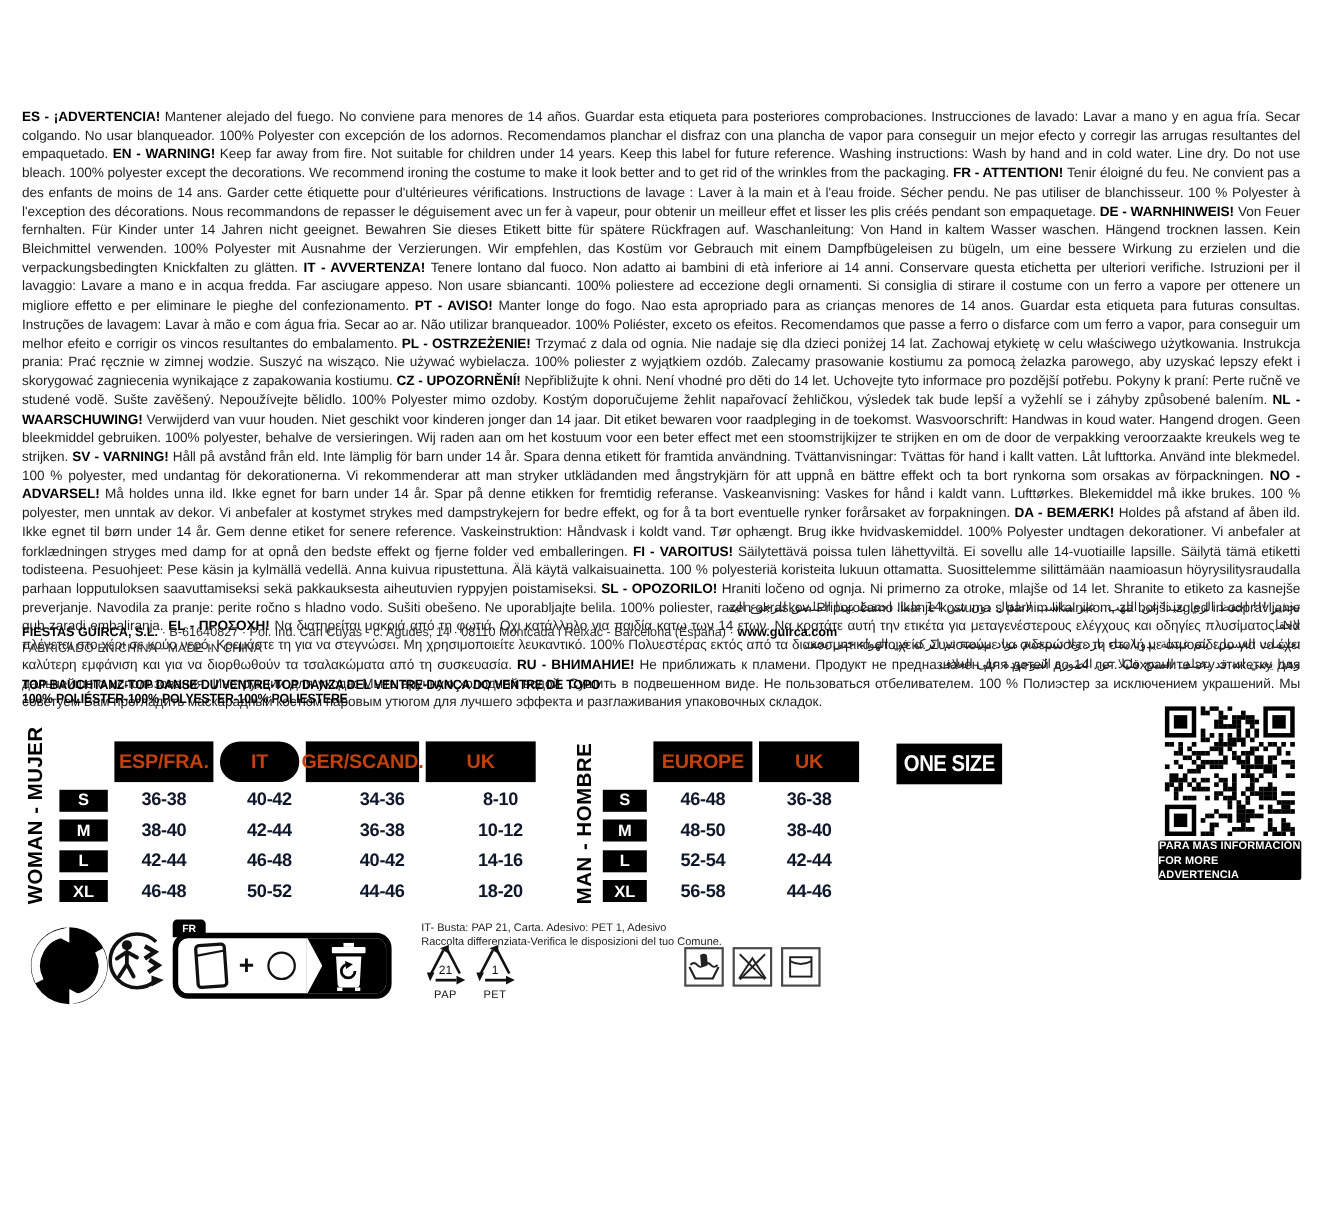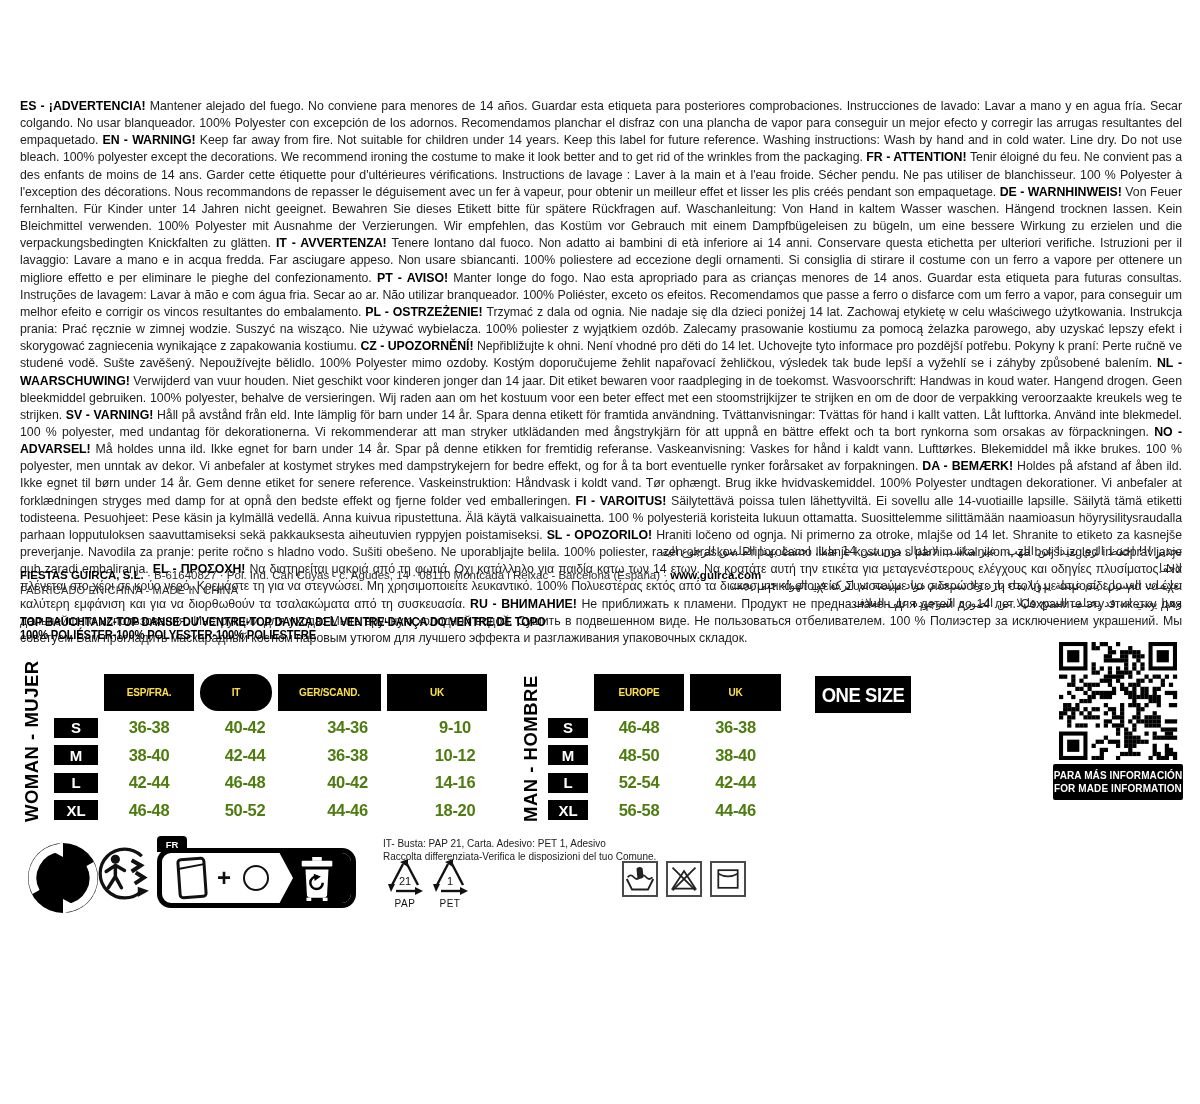--- a/index.html
+++ b/index.html
@@ -37,29 +37,29 @@
   
   .vlabel {
     position:absolute; white-space:nowrap; font-weight:bold; font-size:18.5px; color:#000;
     transform:rotate(-90deg); transform-origin:left top; letter-spacing:.5px;
   }
   .sizetable { position:absolute; display:flex; flex-direction:column; }
   .strow { display:flex; align-items:center; }
   .strow > * + * { margin-left:6px; }
   .sthead { height:37px; margin-bottom:3px; }
   .sthead .hcell {
-    background:#000; color:#fde047; font-weight:bold; font-size:10px; height:37px;
+    background:#000; color:#c2410c; font-weight:bold; font-size:18px; height:37px;
     display:flex; align-items:center; justify-content:center; letter-spacing:-0.2px;
   }
   .stbody { height:27.5px; }
   .sizebox {
     background:#000; color:#fff; font-weight:bold; font-size:15px; height:20px;
     display:flex; align-items:center; justify-content:center;
   }
-  .val { font-weight:bold; font-size:16.5px; color:#4d7c0f; text-align:center; letter-spacing:-0.3px; }
+  .val { font-weight:bold; font-size:16.5px; color:#0f172a; text-align:center; letter-spacing:-0.3px; }
 
   #onesize {
     left:815px; top:676px; width:96px; height:37px; background:#000;
     display:flex; align-items:center; justify-content:center;
   }
   #onesize span {
     color:#fff; font-weight:bold; font-size:21px; letter-spacing:-0.5px;
     transform:scaleX(.88); white-space:nowrap;
   }
 
@@ -131,21 +131,21 @@
       <div class="hcell" style="width: 90px;">ESP/FRA.</div>
       <div class="hcell" style="width: 72px; border-radius: 18px;">IT</div>
       <div class="hcell" style="width: 103px;">GER/SCAND.</div>
       <div class="hcell" style="width: 100px;">UK</div>
     </div>
     <div class="strow stbody">
       <div class="sizebox" style="width: 44px;">S</div>
       <div class="val" style="width: 90px;">36-38</div>
       <div class="val" style="width: 90px;">40-42</div>
       <div class="val" style="width: 103px;">34-36</div>
-      <div class="val" style="width: 100px;">9-10</div>
+      <div class="val" style="width: 100px;">8-10</div>
     </div>
     <div class="strow stbody">
       <div class="sizebox" style="width: 44px;">M</div>
       <div class="val" style="width: 90px;">38-40</div>
       <div class="val" style="width: 90px;">42-44</div>
       <div class="val" style="width: 103px;">36-38</div>
       <div class="val" style="width: 100px;">10-12</div>
     </div>
     <div class="strow stbody">
       <div class="sizebox" style="width: 44px;">L</div>
@@ -487,21 +487,21 @@
       <rect x="10" y="28" width="1.04" height="1.04" fill="#000"></rect>
       <rect x="14" y="28" width="1.04" height="1.04" fill="#000"></rect>
       <rect x="22" y="28" width="1.04" height="1.04" fill="#000"></rect>
       <rect x="24" y="28" width="1.04" height="1.04" fill="#000"></rect>
       <rect x="25" y="28" width="1.04" height="1.04" fill="#000"></rect>
       <rect x="26" y="28" width="1.04" height="1.04" fill="#000"></rect>
       <rect x="28" y="28" width="1.04" height="1.04" fill="#000"></rect>
     </svg>
   <div id="qrcaption">
     <div>PARA MÁS INFORMACIÓN</div>
-    <div>FOR MADE INFORMATION</div>
+    <div>FOR MORE ADVERTENCIA</div>
   </div>
 </div>
 
 <svg id="greendot" class="abs" width="72" height="72" viewBox="0 0 72 72">
   <circle cx="36" cy="36" r="35" fill="#000"></circle>
   <path d="M33 6 A30 30 0 0 0 9 50" stroke="#fff" stroke-width="8" fill="none"></path>
   <path d="M39 66 A30 30 0 0 0 63 22" stroke="#fff" stroke-width="8" fill="none"></path>
   <polygon points="36,0 36,15 21,7" fill="#fff"></polygon>
   <polygon points="36,57 36,72 51,65" fill="#fff"></polygon>
 </svg>

